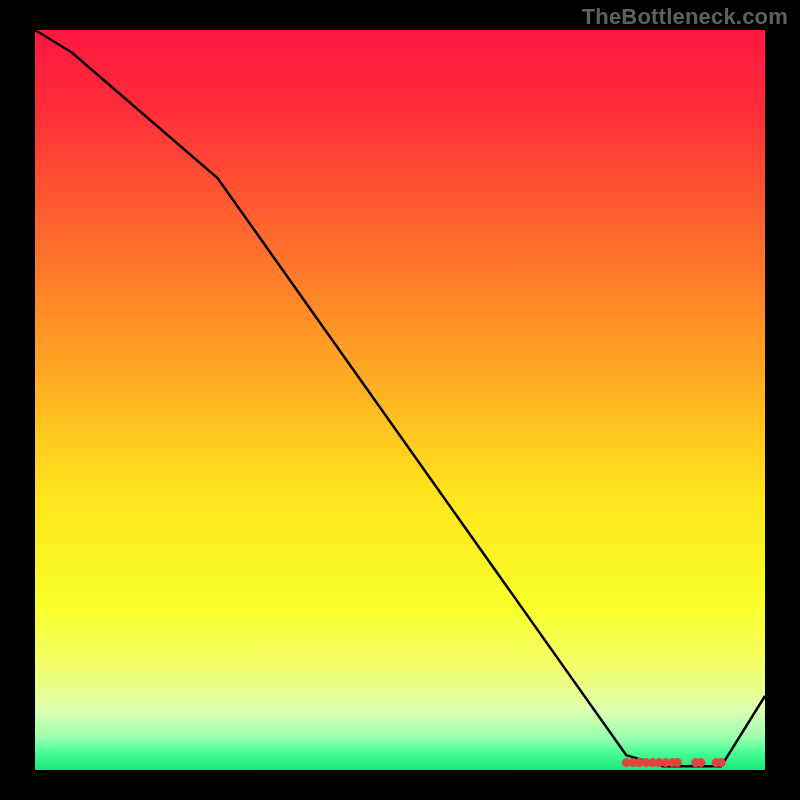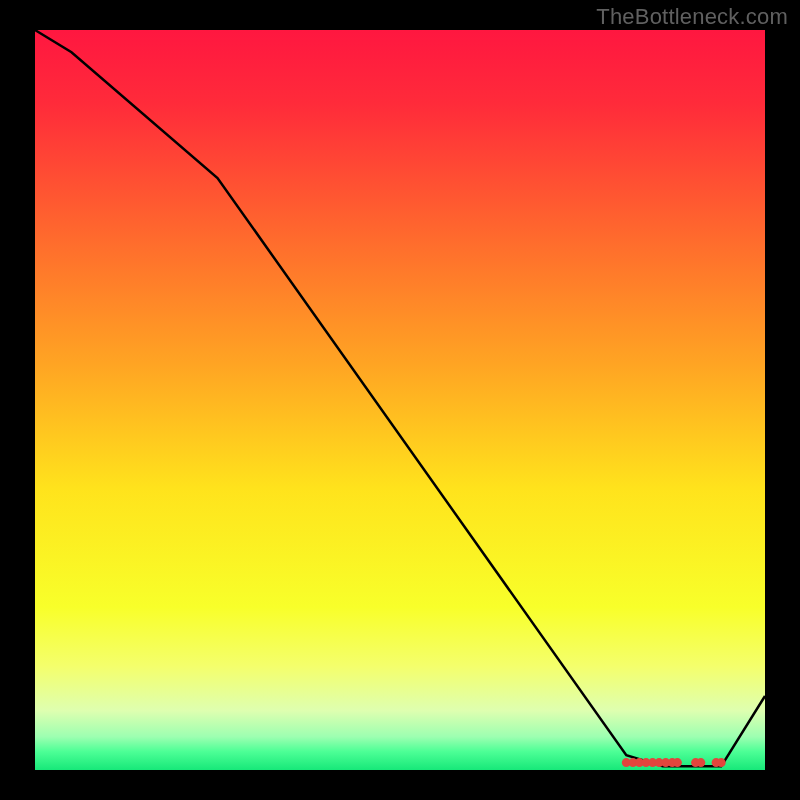--- a/index.html
+++ b/index.html
@@ -16,21 +16,21 @@
     width: 800px;
     height: 800px;
     background: #000;
   }
   .watermark {
     position: absolute;
     top: 4px;
     right: 12px;
     color: #606060;
     font-size: 22px;
-    font-weight: 400;
+    font-weight: 700;
     letter-spacing: 0.2px;
     z-index: 10;
     user-select: none;
     pointer-events: none;
   }
   svg.plot {
     position: absolute;
     left: 0;
     top: 0;
   }

